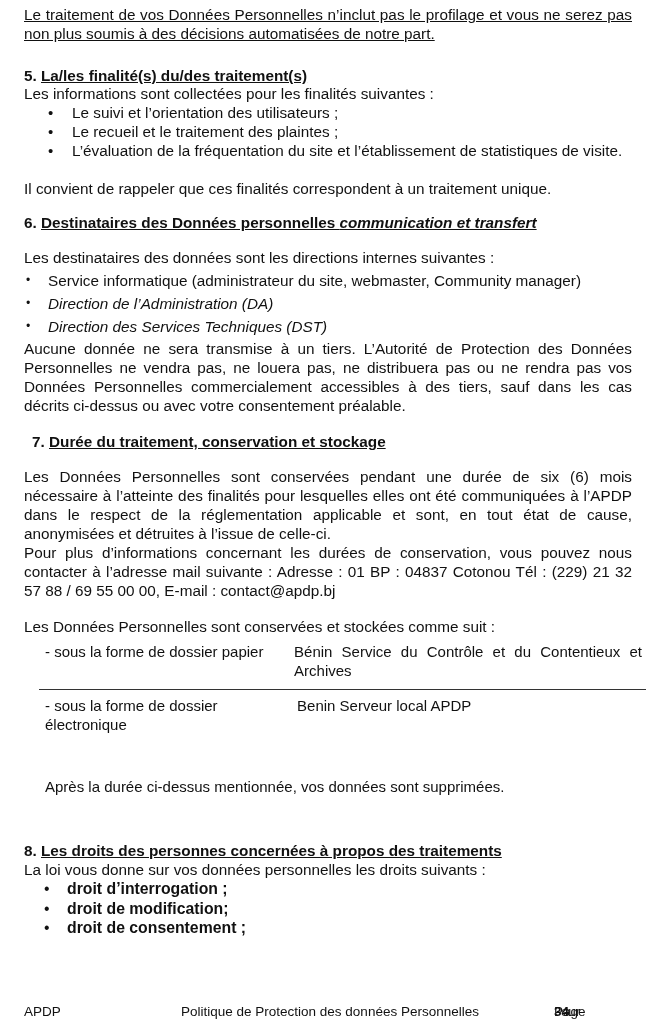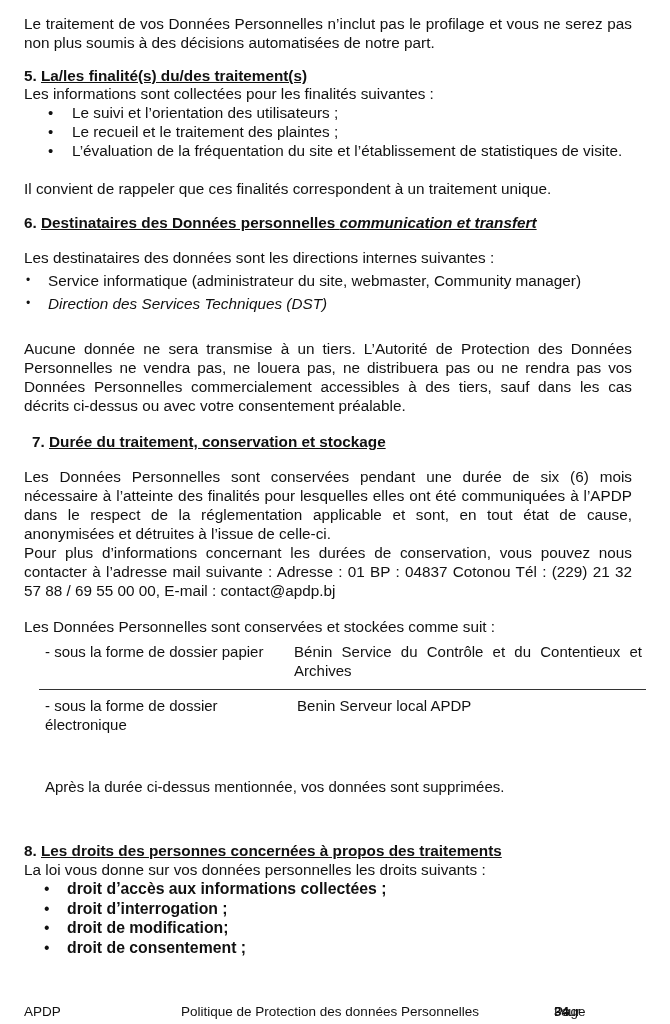--- a/index.html
+++ b/index.html
@@ -25,35 +25,36 @@
   table.store { border-collapse: collapse; width: 607px; font-size: 15px; }
   table.store td { vertical-align: top; padding: 0; }
   .footer { position: absolute; top: 1002px; left: 24px; width: 608px; font-size: 13.5px; }
   .footer span { position: absolute; top: 0; }
 </style>
 </head>
 <body>
 
 <div class="page">
 
-  <p class="abs just" style="top:14px;">Le traitement de vos Données Personnelles n’inclut pas le profilage et vous ne serez pas non plus soumis à des décisions automatisées de notre part.</p>
+  <p class="abs just" style="top:5px;text-decoration:underline;">Le traitement de vos Données Personnelles n’inclut pas le profilage et vous ne serez pas non plus soumis à des décisions automatisées de notre part.</p>
 
   <h2 class="abs" style="top:66px;"><span>5. </span><span class="u">La/les finalité(s) du/des traitement(s)</span></h2>
   <p class="abs" style="top:84px;">Les informations sont collectées pour les finalités suivantes :</p>
   <ul class="abs b5" style="top:103px;">
     <li>Le suivi et l’orientation des utilisateurs ;</li>
     <li>Le recueil et le traitement des plaintes ;</li>
     <li>L’évaluation de la fréquentation du site et l’établissement de statistiques de visite.</li>
   </ul>
   <p class="abs" style="top:179px;">Il convient de rappeler que ces finalités correspondent à un traitement unique.</p>
 
   <h2 class="abs" style="top:213px;"><span>6. </span><span class="u"><span>Destinataires des Données personnelles </span><span class="i">communication et transfert</span></span></h2>
   <p class="abs" style="top:248px;">Les destinataires des données sont les directions internes suivantes :</p>
   <ul class="abs b6" style="top:269px;">
     <li>Service informatique (administrateur du site, webmaster, Community manager)</li>
+    <li class="i">Direction de l’Administration (DA)</li>
     <li class="i">Direction des Services Techniques (DST)</li>
   </ul>
   <p class="abs just" style="top:339px;">Aucune donnée ne sera transmise à un tiers. L’Autorité de Protection des Données Personnelles ne vendra pas, ne louera pas, ne distribuera pas ou ne rendra pas vos Données Personnelles commercialement accessibles à des tiers, sauf dans les cas décrits ci-dessus ou avec votre consentement préalable.</p>
 
   <h2 class="abs" style="top:432px;margin-left:8px;"><span>7. </span><span class="u">Durée du traitement, conservation et stockage</span></h2>
   <p class="abs just" style="top:467px;">Les Données Personnelles sont conservées pendant une durée de six (6) mois nécessaire à l’atteinte des finalités pour lesquelles elles ont été communiquées à l’APDP dans le respect de la réglementation applicable et sont, en tout état de cause, anonymisées et détruites à l’issue de celle-ci.</p>
   <p class="abs just" style="top:543px;"><span>Pour plus d’informations concernant les durées de conservation, vous pouvez nous contacter à l’adresse mail suivante : Adresse : 01 BP : 04837 Cotonou Tél : (229) 21 32 57 88 / 69 55 00 00, E-mail : contact@apdp.bj</span></p>
   <p class="abs" style="top:617px;">Les Données Personnelles sont conservées et stockées comme suit :</p>
 
   <table class="store abs" style="top:636px; left:15px;">
@@ -67,21 +68,20 @@
       <td style="padding:6px 0 0 9px;">Benin Serveur local APDP</td>
     </tr>
   </tbody>
     </table>
 
   <p class="abs" style="top:777px; left:21px; font-size:15px;">Après la durée ci-dessus mentionnée, vos données sont  supprimées.</p>
 
   <h2 class="abs" style="top:841px;"><span>8. </span><span class="u">Les droits des personnes concernées à propos des traitements</span></h2>
   <p class="abs" style="top:860px;">La loi vous donne sur vos données personnelles les droits suivants :</p>
   <ul class="abs b8" style="top:879px;">
-    <li>droit d’accès aux informations collectées ;</li>
     <li>droit d’interrogation ;</li>
     <li>droit de modification;</li>
     <li>droit de consentement ;</li>
   </ul>
 </div>
 
 <div class="footer">
   <span style="left:0;">APDP</span>
   <span style="left:157px;">Politique de Protection des données Personnelles</span>
   <span style="left:530px;"><span>Page </span><b>3</b><span> sur </span><b>4</b></span>

